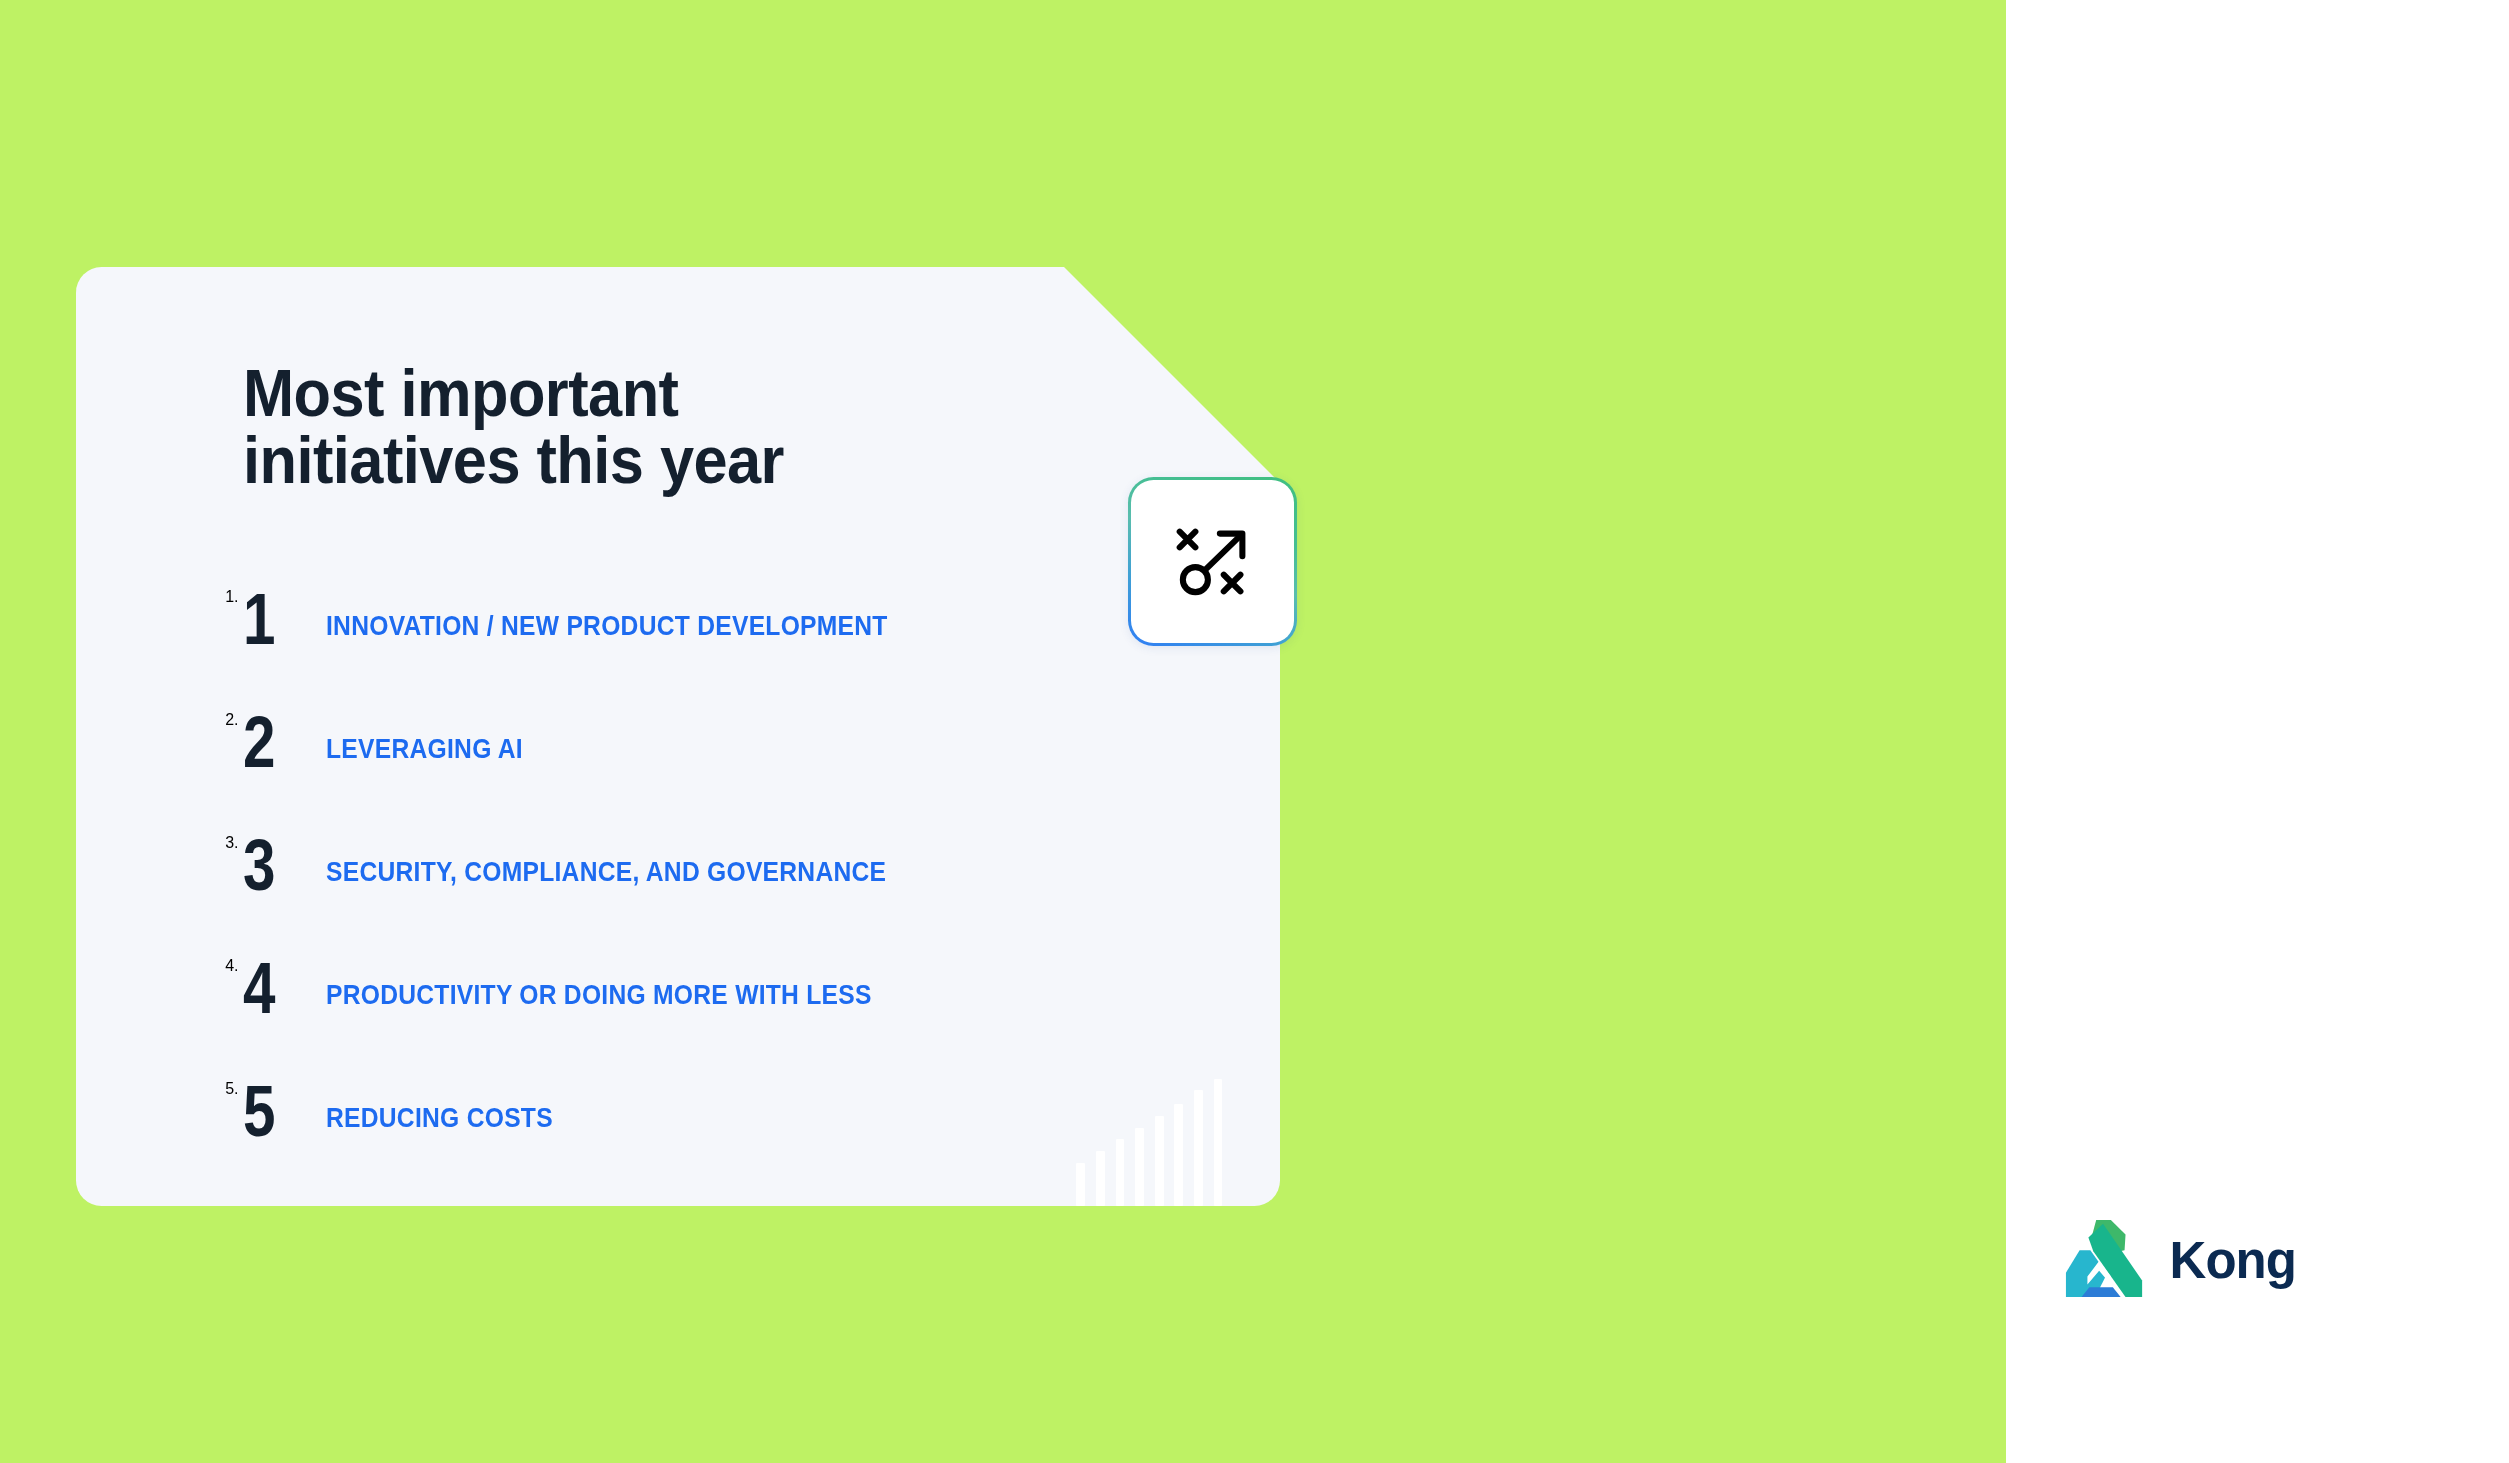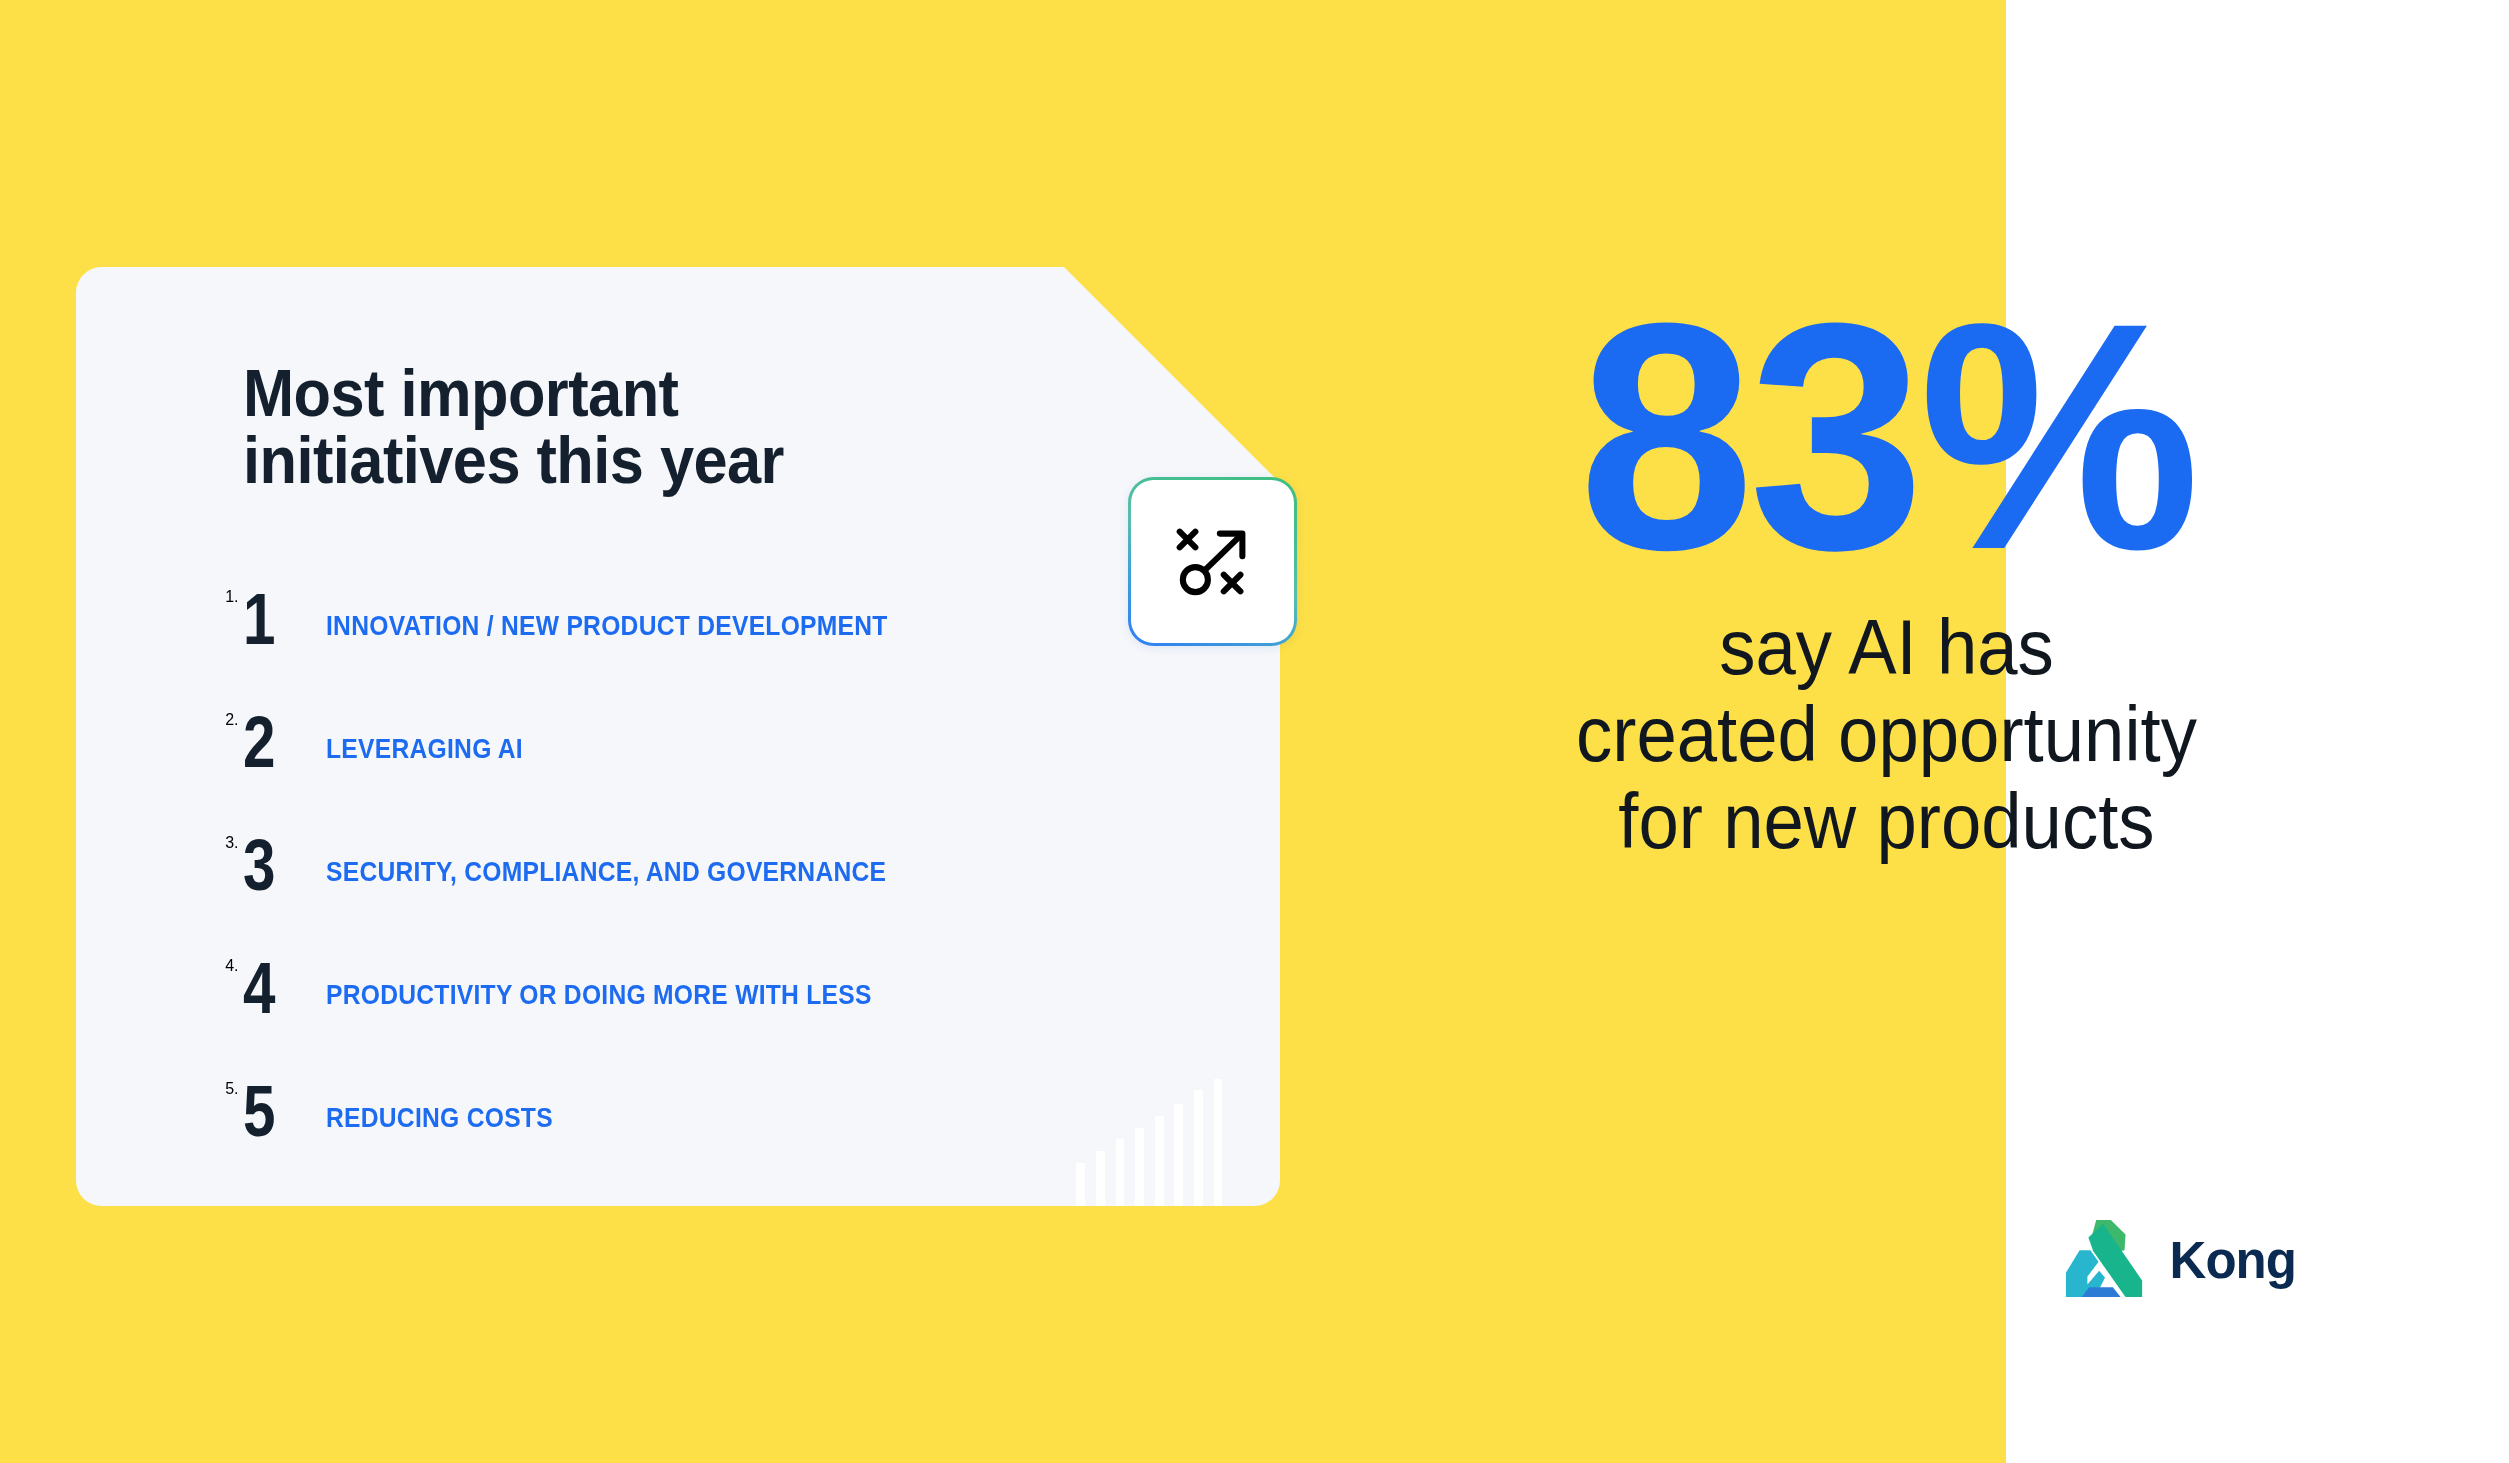--- a/index.html
+++ b/index.html
@@ -5,21 +5,21 @@
   * { margin:0; padding:0; box-sizing:border-box; }
   html,body { background:#ffffff; }
   body {
     width:2509px; height:1463px;
     font-family:"Liberation Sans", sans-serif;
     overflow:hidden;
     position:relative;
   }
 
   
-  #stage { position:relative; width:2006px; height:1463px; background:#fde047; }
+  #stage { position:relative; width:2006px; height:1463px; background:#bef264; }
 
   
   .card-wrap { position:absolute; left:76px; top:267px; width:1204px; height:939px; }
 
   .card {
     position:absolute; inset:0;
     background:#F5F7FB;
     border-radius:25.5px;
     
     -webkit-clip-path: polygon(0 0, 988px 0, 1204px 216px, 1204px 100%, 0 100%);
@@ -189,26 +189,20 @@
 
           <path d="M19.6 28.4 L38 10.5" stroke="#000" stroke-width="3.1" stroke-linecap="round"></path>
           <path d="M27.5 9.5 L39 9.5 L39 21" stroke="#000" stroke-width="3.1" stroke-linecap="round" stroke-linejoin="round" fill="none"></path>
 
           <path d="M29.5 30.5 L38 39 M38 30.5 L29.5 39" stroke="#000" stroke-width="3.1" stroke-linecap="round"></path>
         </svg>
       </div>
     </div>
   </div>
 
-  <div class="right">
-    <div class="big-stat">83%</div>
-    <div class="stat-caption">say AI has
-created opportunity
-for new products</div>
-  </div>
 
   <div class="kong-logo">
     <svg width="90" height="84" viewBox="0 0 92 86">
 
       <path d="M37 2 L52 2 L67 17 L66 33 L52 36 L33 17 Z" fill="#3EB86A"></path>
 
       <path d="M29 20 L44 6 L84 64 L84 81 L67 81 L34 34 Z" fill="#18B58C"></path>
 
       <path d="M20 33 L31 33 L48 57 L36 81 L6 81 L6 56 Z" fill="#27B6CE"></path>
 

